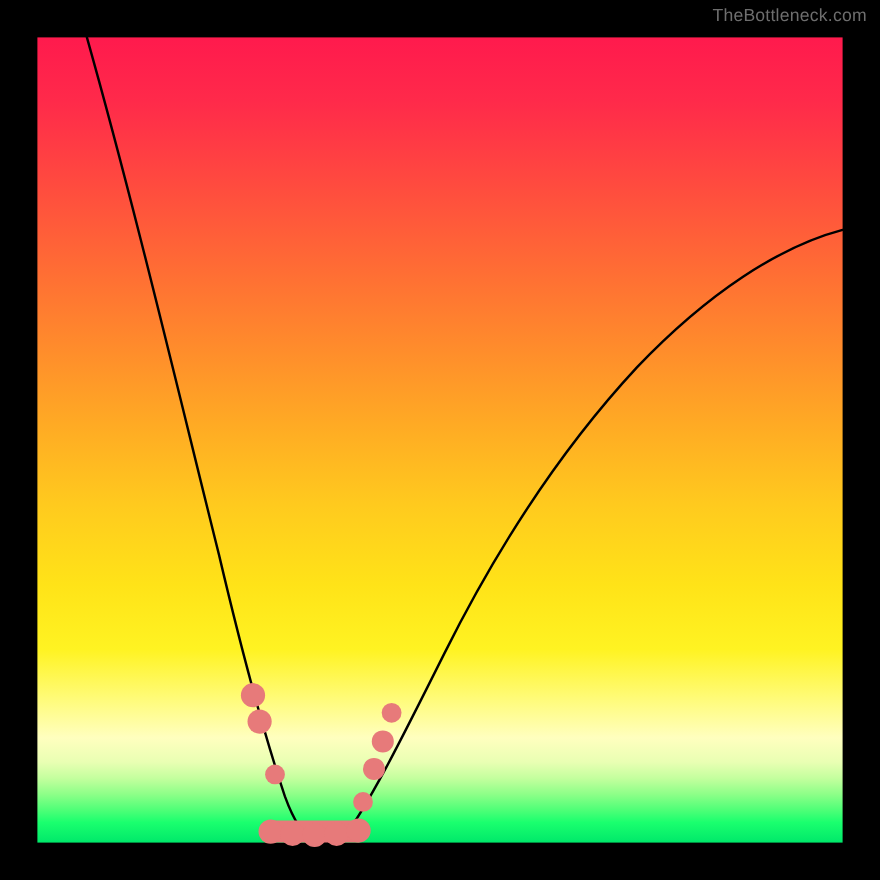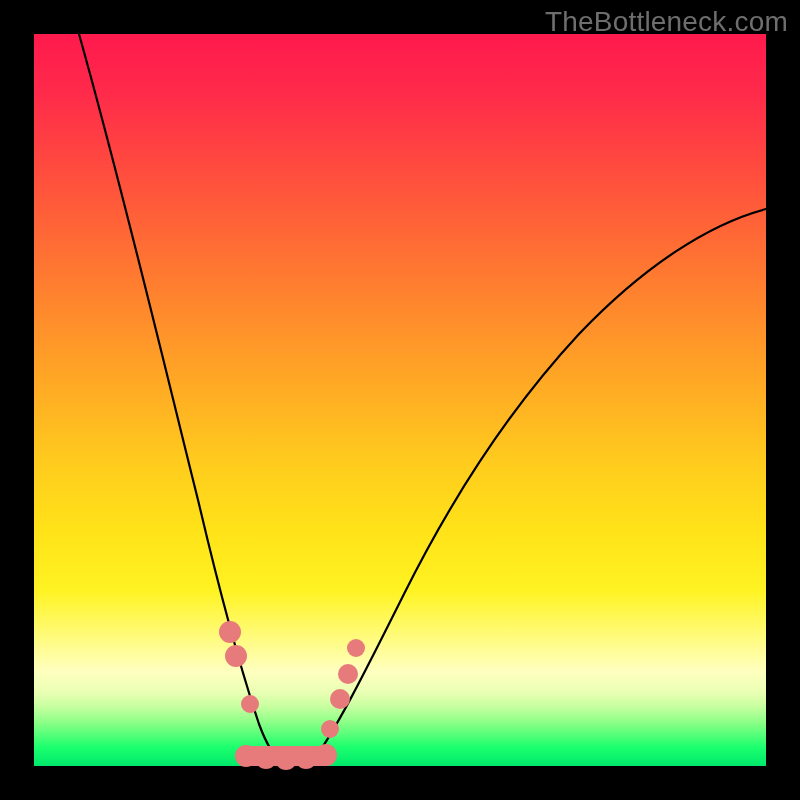--- a/index.html
+++ b/index.html
@@ -44,21 +44,21 @@
       #4dff77 96%,
       #1aff6e 97.5%,
       #00e86a 100%
     );
   }
   .watermark {
     position: absolute;
     top: 6px;
     right: 12px;
     color: #6e6e6e;
-    font-size: 28px;
+    font-size: 16px;
     letter-spacing: 0.2px;
     font-weight: 400;
     user-select: none;
   }
   svg.curve {
     position: absolute;
     left: 0;
     top: 0;
     width: 732px;
     height: 732px;

